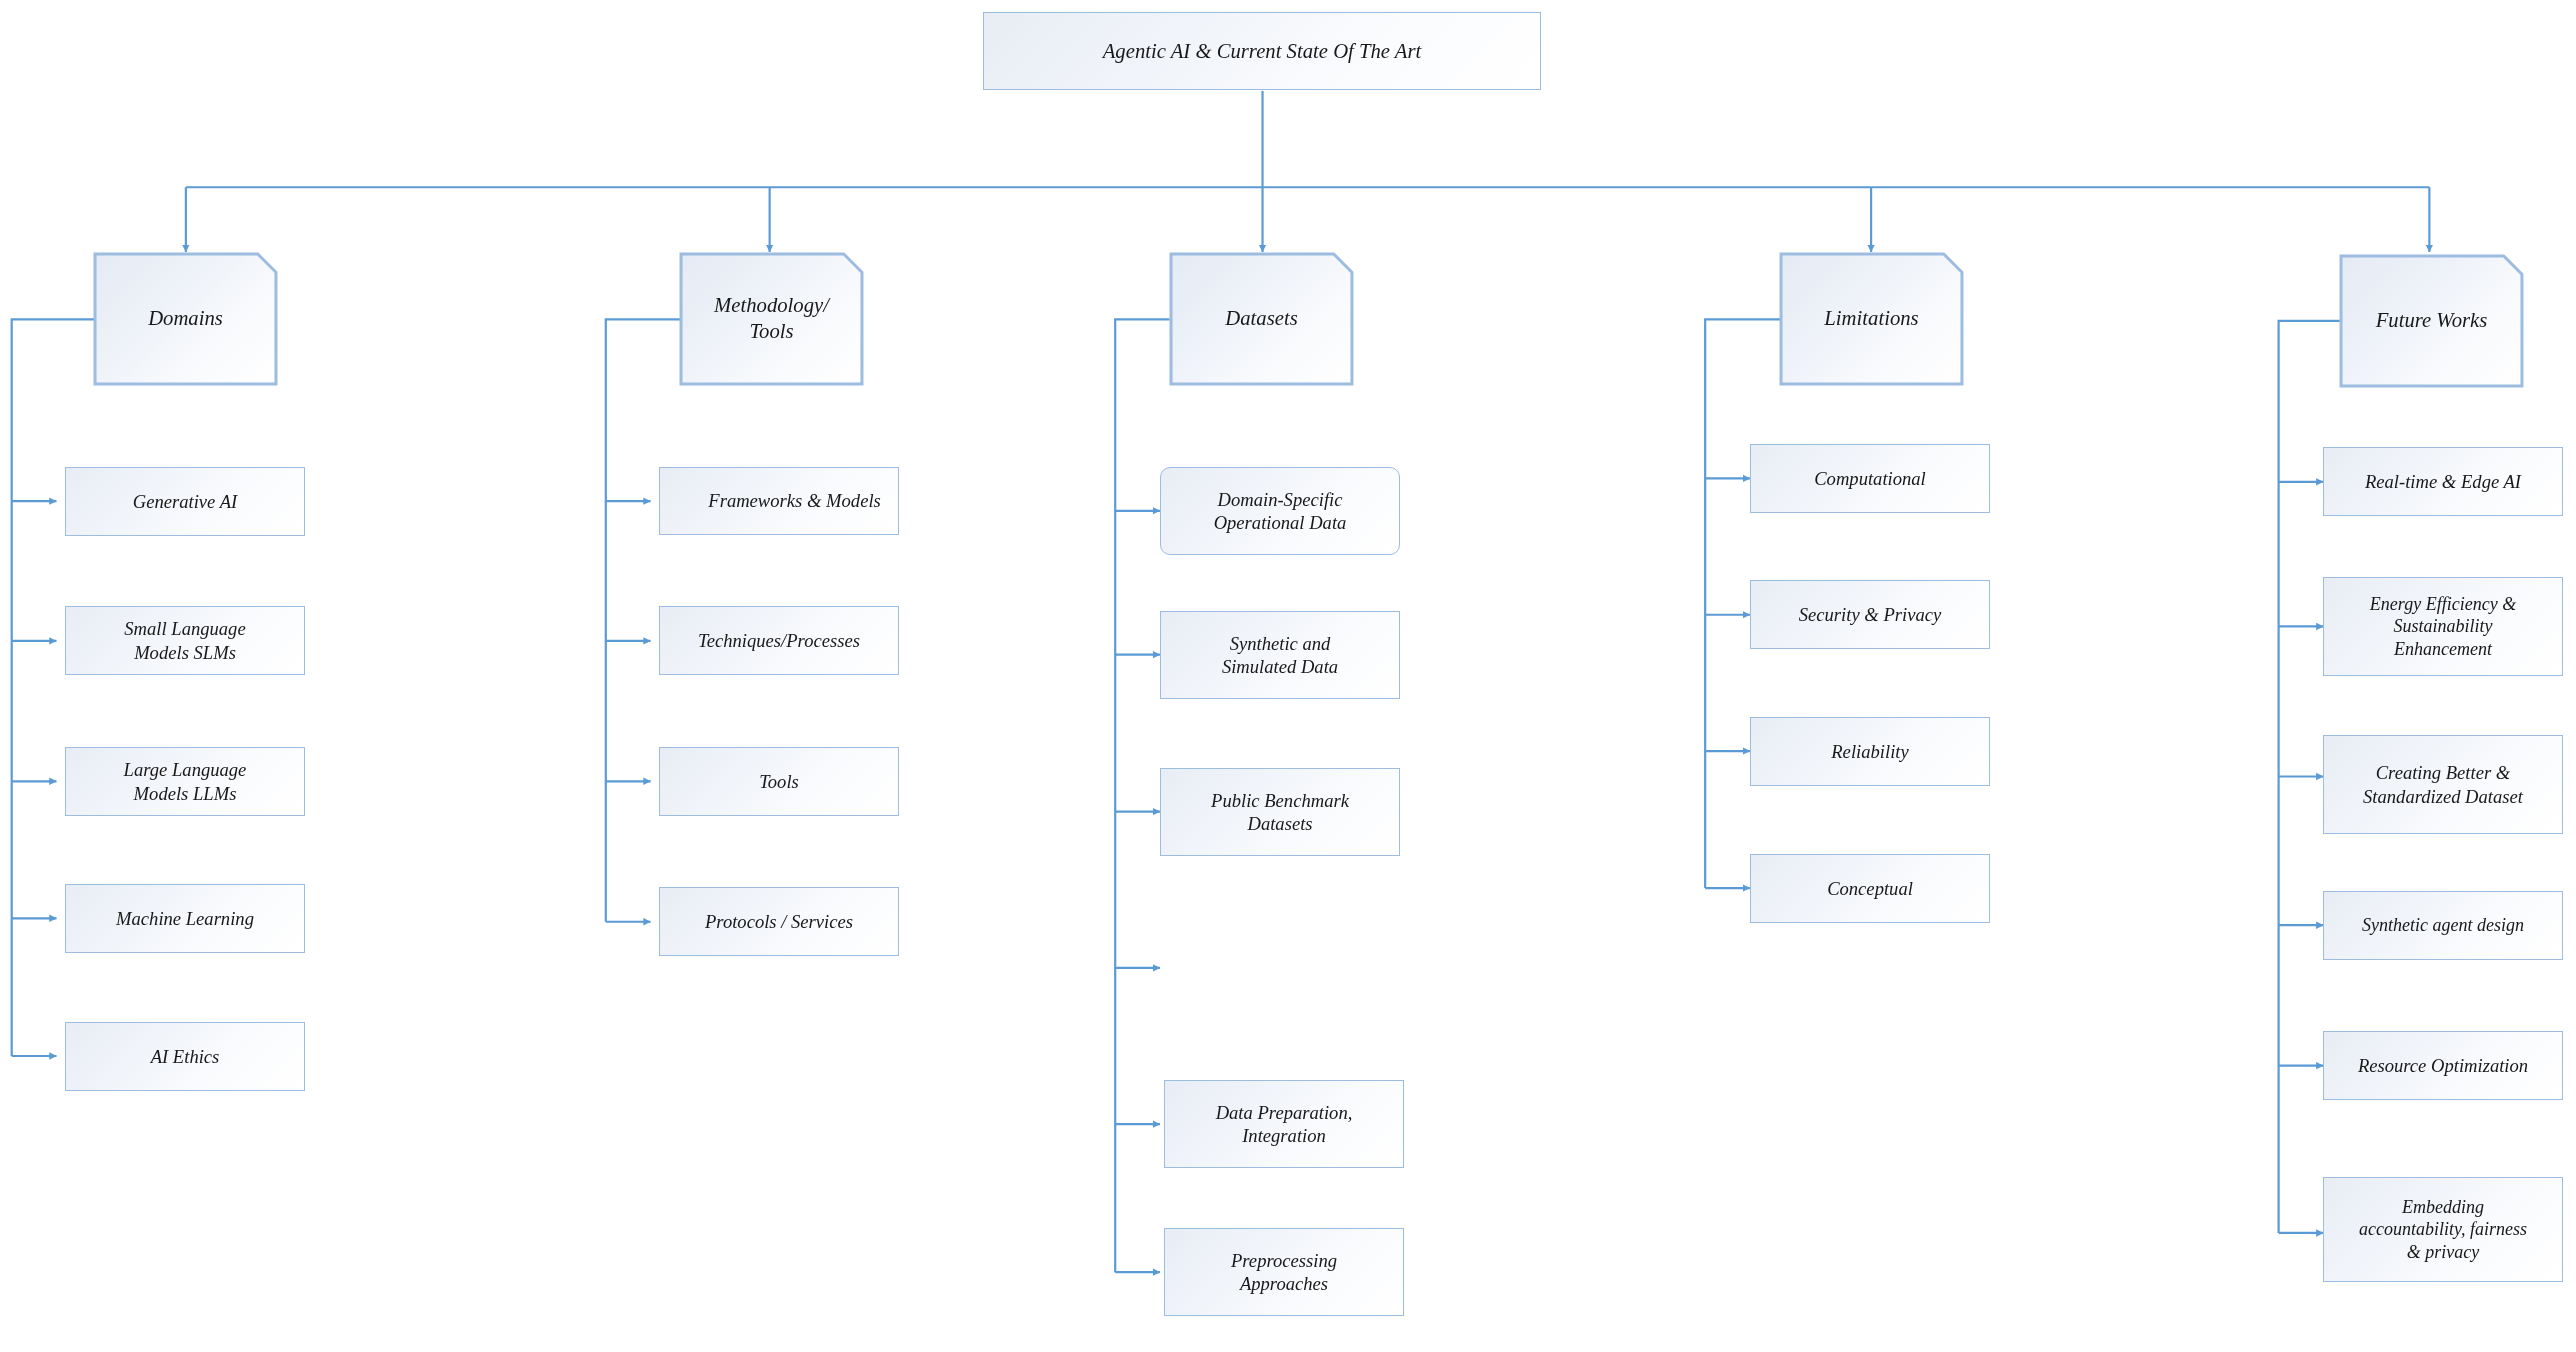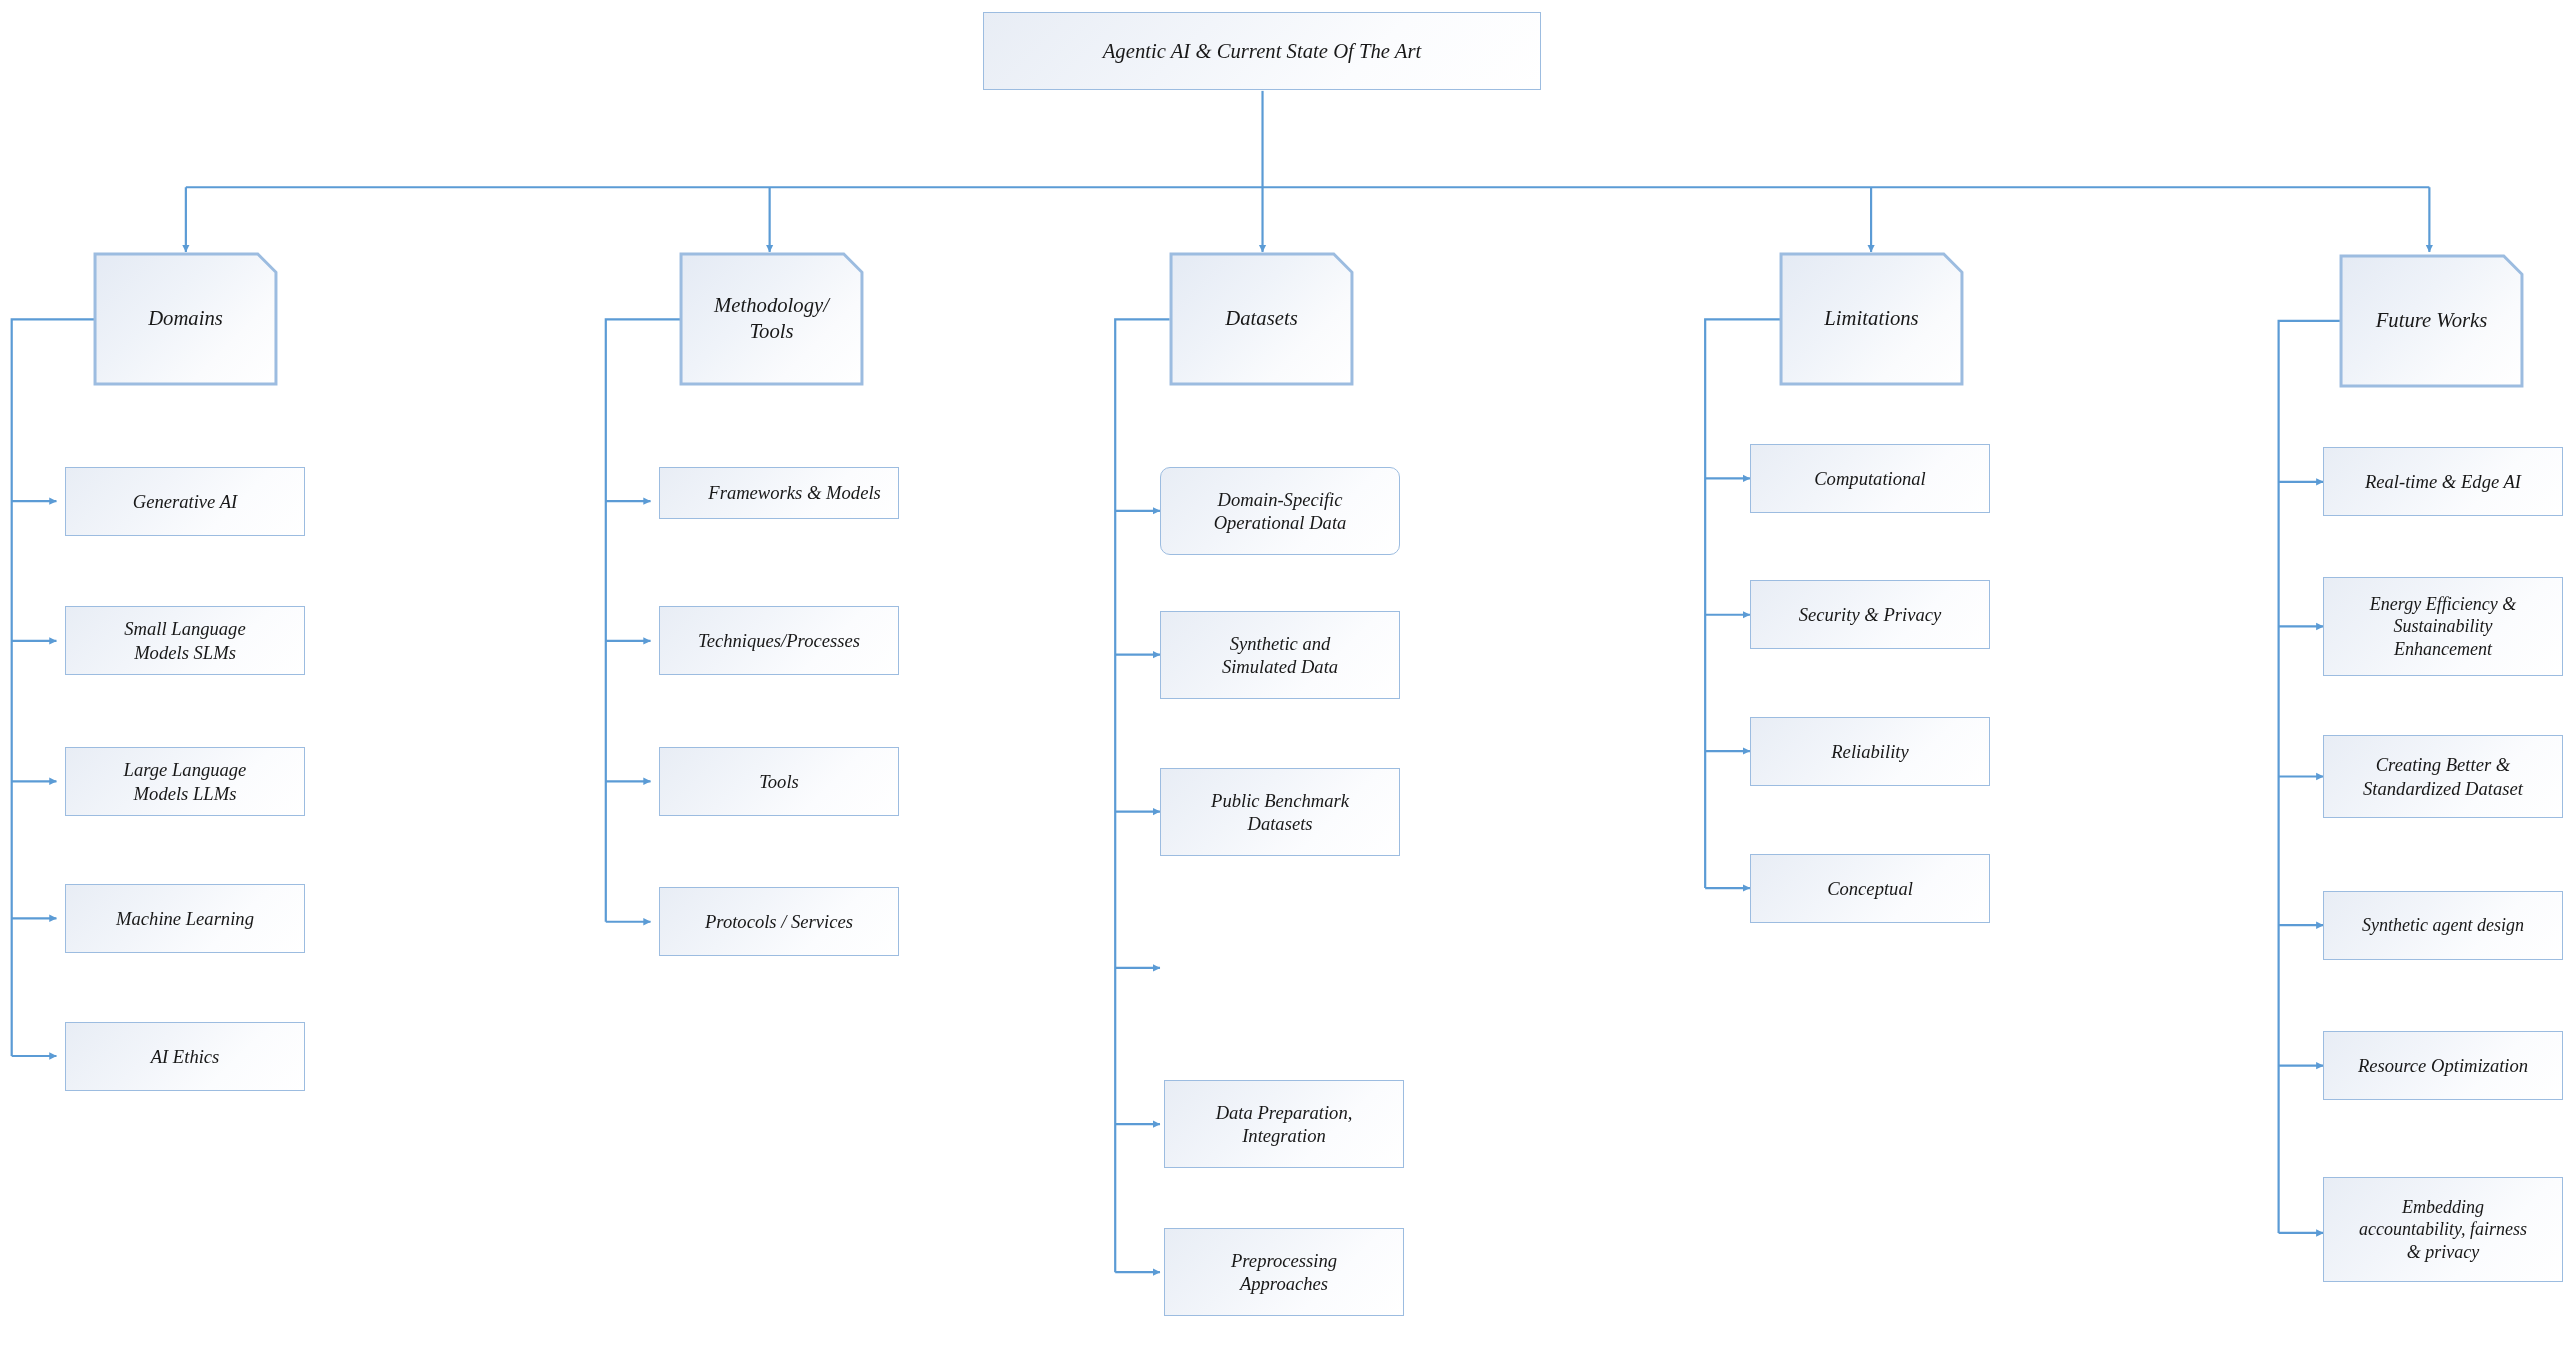--- a/index.html
+++ b/index.html
@@ -171,21 +171,21 @@
   <div class="node cat" style="left:680px; top:253px; width:183px; height:132px;">
     <div class="docshape"></div>
     <div class="docborder">
       <svg viewBox="0 0 266 192" preserveAspectRatio="none">
         <path d="M1.5,1.5 L238,1.5 L264.5,28 L264.5,190.5 L1.5,190.5 Z" fill="none" stroke="#9CBCE0" stroke-width="3" vector-effect="non-scaling-stroke"></path>
       </svg>
     </div>
     <span class="lbl">Methodology/
 Tools</span>
   </div>
-  <div class="node leaf" style="left:659px; top:467px; width:240px; height:52px;padding-left:38px;">
+  <div class="node leaf" style="left:659px; top:467px; width:240px; height:68px;padding-left:38px;">
     <span class="lbl">Frameworks &amp; Models</span>
   </div>
   <div class="node leaf" style="left:659px; top:606px; width:240px; height:69px;">
     <span class="lbl">Techniques/Processes</span>
   </div>
   <div class="node leaf" style="left:659px; top:747px; width:240px; height:69px;">
     <span class="lbl">Tools</span>
   </div>
   <div class="node leaf" style="left:659px; top:887px; width:240px; height:69px;">
     <span class="lbl">Protocols / Services</span>
@@ -253,21 +253,21 @@
     <span class="lbl">Future Works</span>
   </div>
   <div class="node leaf" style="left:2323px; top:447px; width:240px; height:69px;">
     <span class="lbl">Real-time &amp; Edge AI</span>
   </div>
   <div class="node leaf sm" style="left:2323px; top:577px; width:240px; height:99px;">
     <span class="lbl">Energy Efficiency &amp;
 Sustainability
 Enhancement</span>
   </div>
-  <div class="node leaf" style="left:2323px; top:735px; width:240px; height:83px;">
+  <div class="node leaf" style="left:2323px; top:735px; width:240px; height:99px;">
     <span class="lbl">Creating Better &amp;
 Standardized Dataset</span>
   </div>
   <div class="node leaf sm" style="left:2323px; top:891px; width:240px; height:69px;">
     <span class="lbl">Synthetic agent design</span>
   </div>
   <div class="node leaf" style="left:2323px; top:1031px; width:240px; height:69px;">
     <span class="lbl">Resource Optimization</span>
   </div>
   <div class="node leaf sm" style="left:2323px; top:1177px; width:240px; height:105px;">

